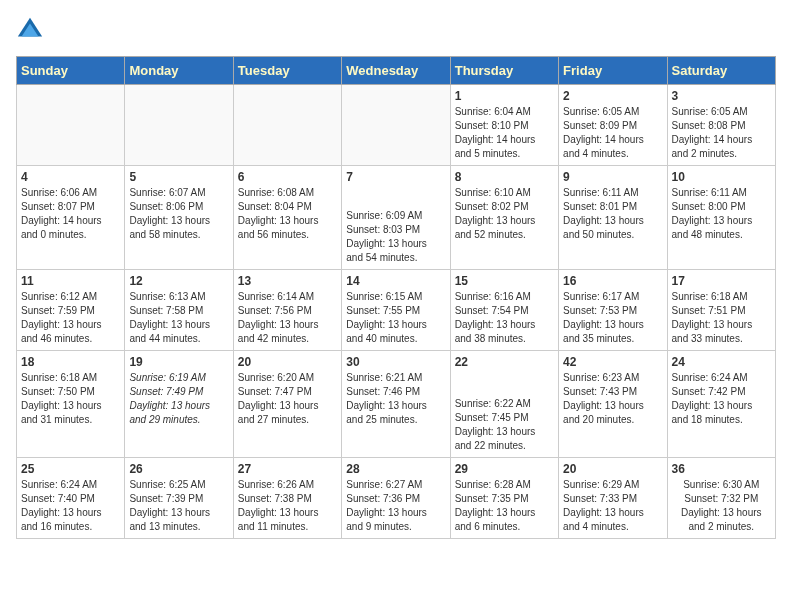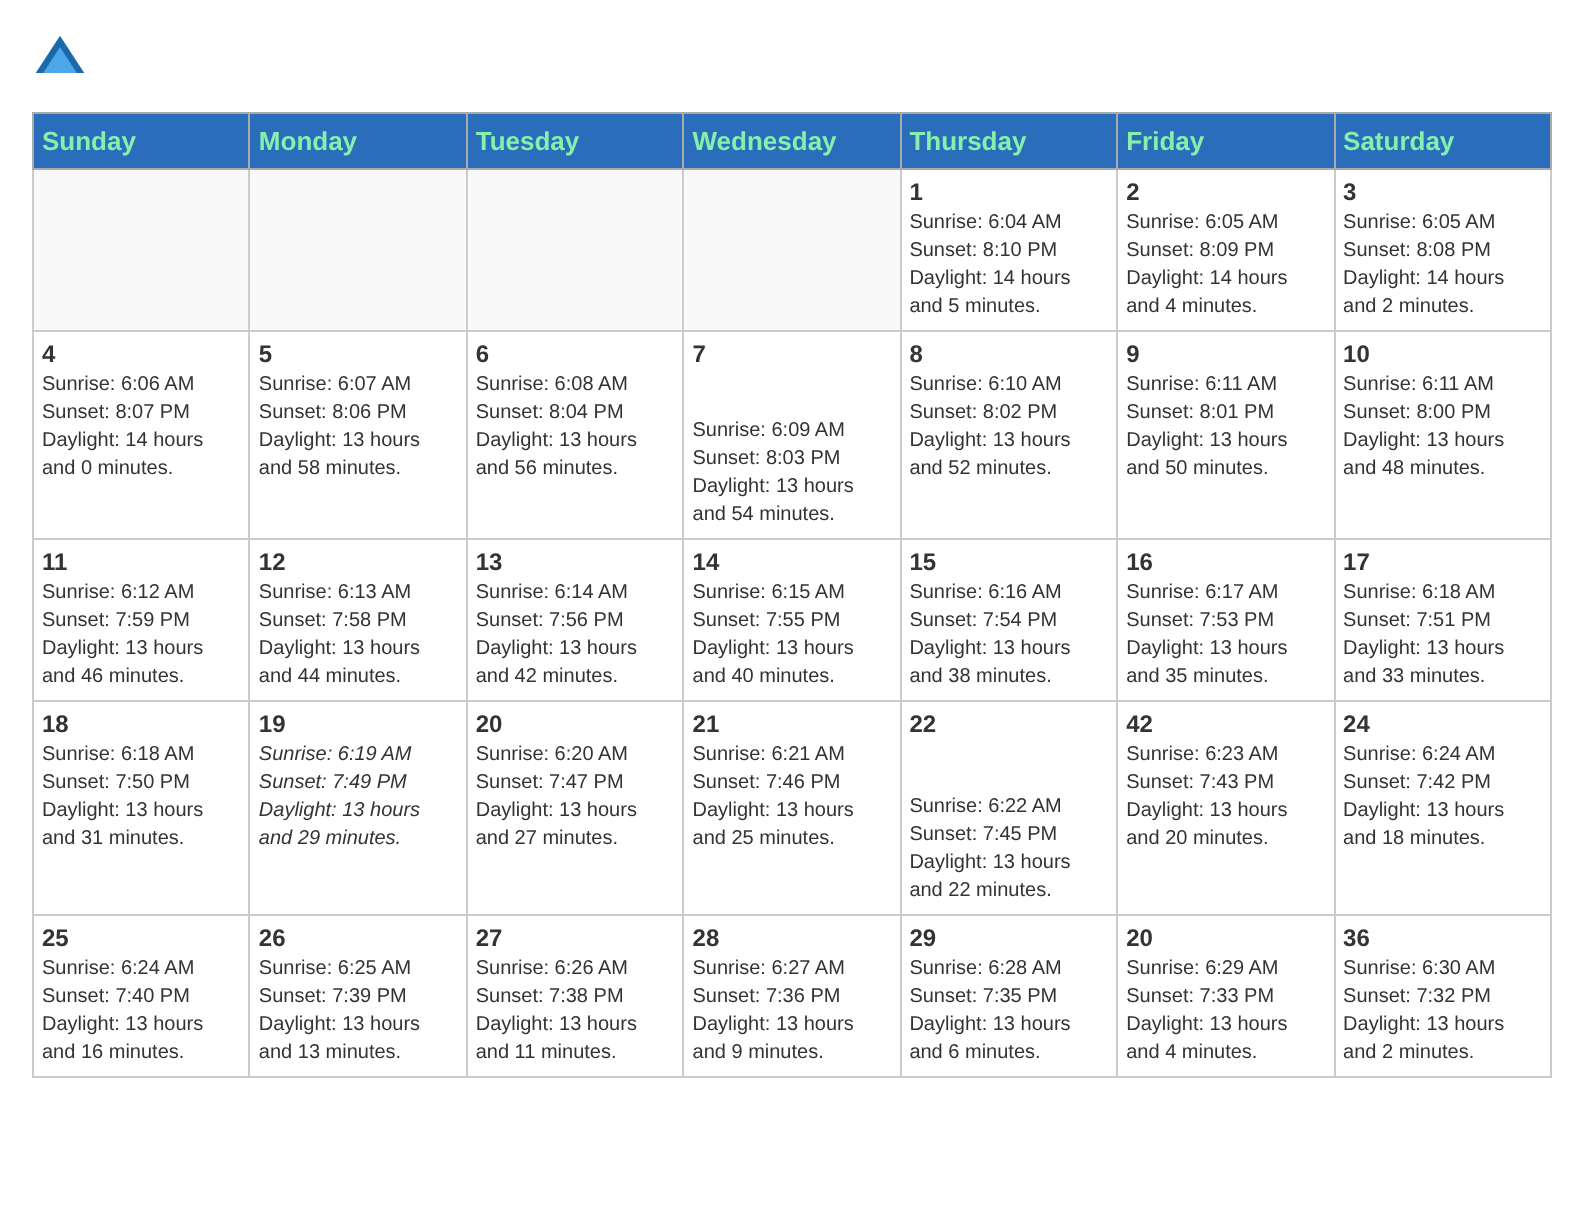--- a/index.html
+++ b/index.html
@@ -51,21 +51,21 @@
     .location {
       font-size: 16px;
       color: #555;
     }
     .calendar {
       width: 100%;
       border-collapse: collapse;
     }
     .calendar th {
       background-color: #2a6ebb;
-      color: #86efac;
+      color: #fef9c3;
       font-size: 13px;
       font-weight: bold;
       padding: 6px 4px;
       text-align: left;
       border: 1px solid #aaa;
       margin-top: 24px;
     }
     .calendar td {
       vertical-align: top;
       border: 1px solid #ccc;
@@ -249,21 +249,21 @@
 Sunset: 7:49 PM
 Daylight: 13 hours and 29 minutes.</div>
         </td>
         <td>
           <span class="day-num">20</span>
           <div class="day-info" style="white-space: pre-line;">Sunrise: 6:20 AM
 Sunset: 7:47 PM
 Daylight: 13 hours and 27 minutes.</div>
         </td>
         <td>
-          <span class="day-num">21</span>
+          <span class="day-num">30</span>
           <div class="day-info" style="white-space: pre-line;">Sunrise: 6:21 AM
 Sunset: 7:46 PM
 Daylight: 13 hours and 25 minutes.</div>
         </td>
         <td>
           <span class="day-num">22</span>
           <div class="day-info" style="white-space: pre-line; margin-top: 28px;">Sunrise: 6:22 AM
 Sunset: 7:45 PM
 Daylight: 13 hours and 22 minutes.</div>
         </td>
@@ -312,19 +312,19 @@
 Daylight: 13 hours and 6 minutes.</div>
         </td>
         <td>
           <span class="day-num">20</span>
           <div class="day-info" style="white-space: pre-line;">Sunrise: 6:29 AM
 Sunset: 7:33 PM
 Daylight: 13 hours and 4 minutes.</div>
         </td>
         <td>
           <span class="day-num">36</span>
-          <div class="day-info" style="white-space: pre-line;">Sunrise: 6:30 AM
+          <div class="day-info" style="white-space: pre-line; text-align: center;">Sunrise: 6:30 AM
 Sunset: 7:32 PM
 Daylight: 13 hours and 2 minutes.</div>
         </td>
       </tr>
     </tbody>
 </table>
 
 </body></html>

